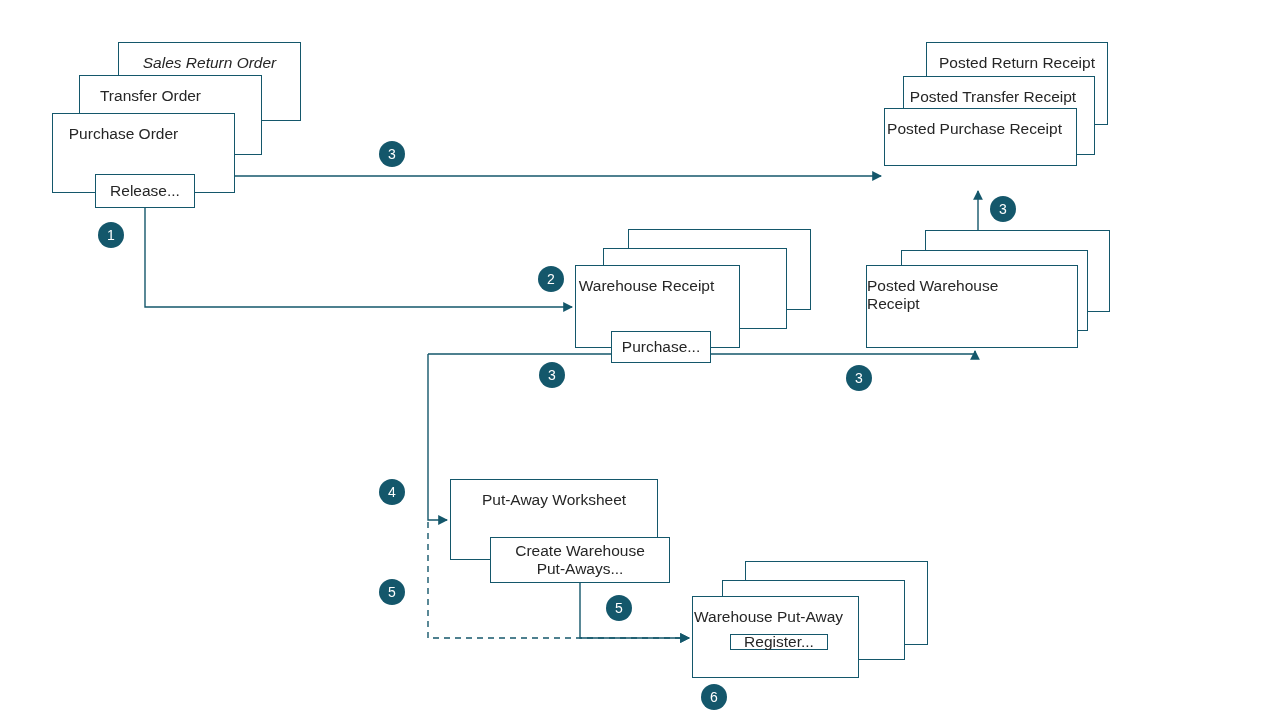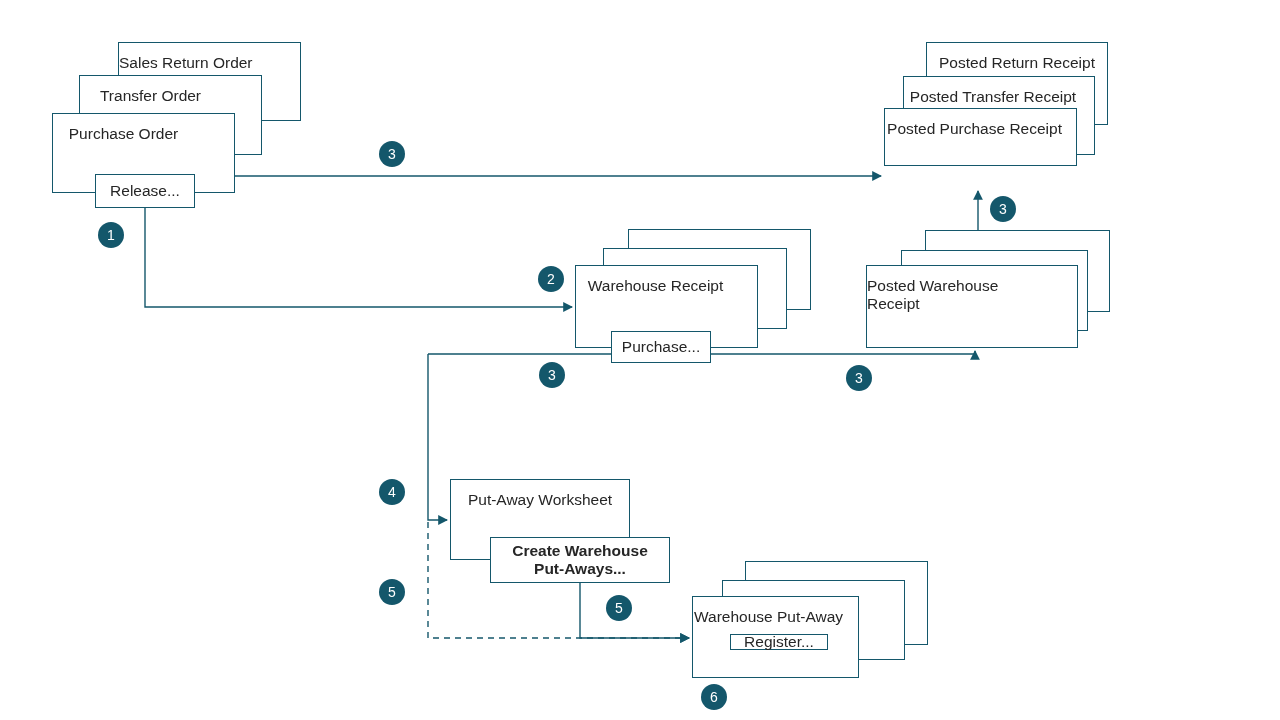--- a/index.html
+++ b/index.html
@@ -37,21 +37,21 @@
 
       <path d="M 428 354 L 428 520 L 447 520"></path>
 
       <path d="M 580 583 L 580 638 L 689 638"></path>
     </g>
 
     <path d="M 428 522 L 428 638 L 689 638" fill="none" stroke="#14576b" stroke-width="1.4" stroke-dasharray="6 5" marker-end="url(#arrow)"></path>
   </svg>
 
   <div class="node titled" style="left:118px;top:42px;width:183px;height:79px;">
-    <div class="lbl" style="">Sales Return Order</div>
+    <div class="lbl" style="text-align:center;font-style:italic;">Sales Return Order</div>
   </div>
   <div class="node titled" style="left:79px;top:75px;width:183px;height:80px;">
     <div class="lbl" style="text-align:center;padding-right:40px;">Transfer Order</div>
   </div>
   <div class="node titled" style="left:52px;top:113px;width:183px;height:80px;">
     <div class="lbl" style="text-align:center;padding-right:40px;">Purchase Order</div>
   </div>
   <div class="node ctr" style="left:95px;top:174px;width:100px;height:34px;">
     <div class="lbl">Release...</div>
   </div>
@@ -61,38 +61,38 @@
   </div>
   <div class="node titled" style="left:903px;top:76px;width:192px;height:79px;">
     <div class="lbl" style="text-align:center;padding-right:12px;">Posted  Transfer Receipt</div>
   </div>
   <div class="node titled" style="left:884px;top:108px;width:193px;height:58px;">
     <div class="lbl" style="text-align:center;padding-right:12px;">Posted  Purchase Receipt</div>
   </div>
 
   <div class="ghost" style="left:628px;top:229px;width:183px;height:81px;"></div>
   <div class="ghost" style="left:603px;top:248px;width:184px;height:81px;"></div>
-  <div class="node titled" style="left:575px;top:265px;width:183px;height:83px;">
+  <div class="node titled" style="left:575px;top:265px;width:165px;height:83px;">
     <div class="lbl" style="text-align:center;padding-right:22px;">Warehouse Receipt</div>
   </div>
   <div class="node ctr" style="left:611px;top:331px;width:100px;height:32px;">
     <div class="lbl">Purchase...</div>
   </div>
 
   <div class="ghost" style="left:925px;top:230px;width:185px;height:82px;"></div>
   <div class="ghost" style="left:901px;top:250px;width:187px;height:81px;"></div>
   <div class="node titled" style="left:866px;top:265px;width:212px;height:83px;">
     <div class="lbl" style="text-align:left;padding-right:24px;">Posted  Warehouse Receipt</div>
   </div>
 
-  <div class="node titled" style="left:450px;top:479px;width:180px;height:81px;">
+  <div class="node titled" style="left:450px;top:479px;width:208px;height:81px;">
     <div class="lbl" style="text-align:center;">Put-Away Worksheet</div>
   </div>
   <div class="node ctr" style="left:490px;top:537px;width:180px;height:46px;">
-    <div class="lbl" style="white-space:pre-line;font-weight:bold;">Create Warehouse
+    <div class="lbl" style="white-space:pre-line;">Create Warehouse
 Put-Aways...</div>
   </div>
 
   <div class="ghost" style="left:745px;top:561px;width:183px;height:84px;"></div>
   <div class="ghost" style="left:722px;top:580px;width:183px;height:80px;"></div>
   <div class="node titled" style="left:692px;top:596px;width:167px;height:82px;">
     <div class="lbl" style="text-align:center;padding-right:14px;">Warehouse Put-Away</div>
   </div>
   <div class="node ctr" style="left:730px;top:634px;width:98px;height:16px;">
     <div class="lbl">Register...</div>

